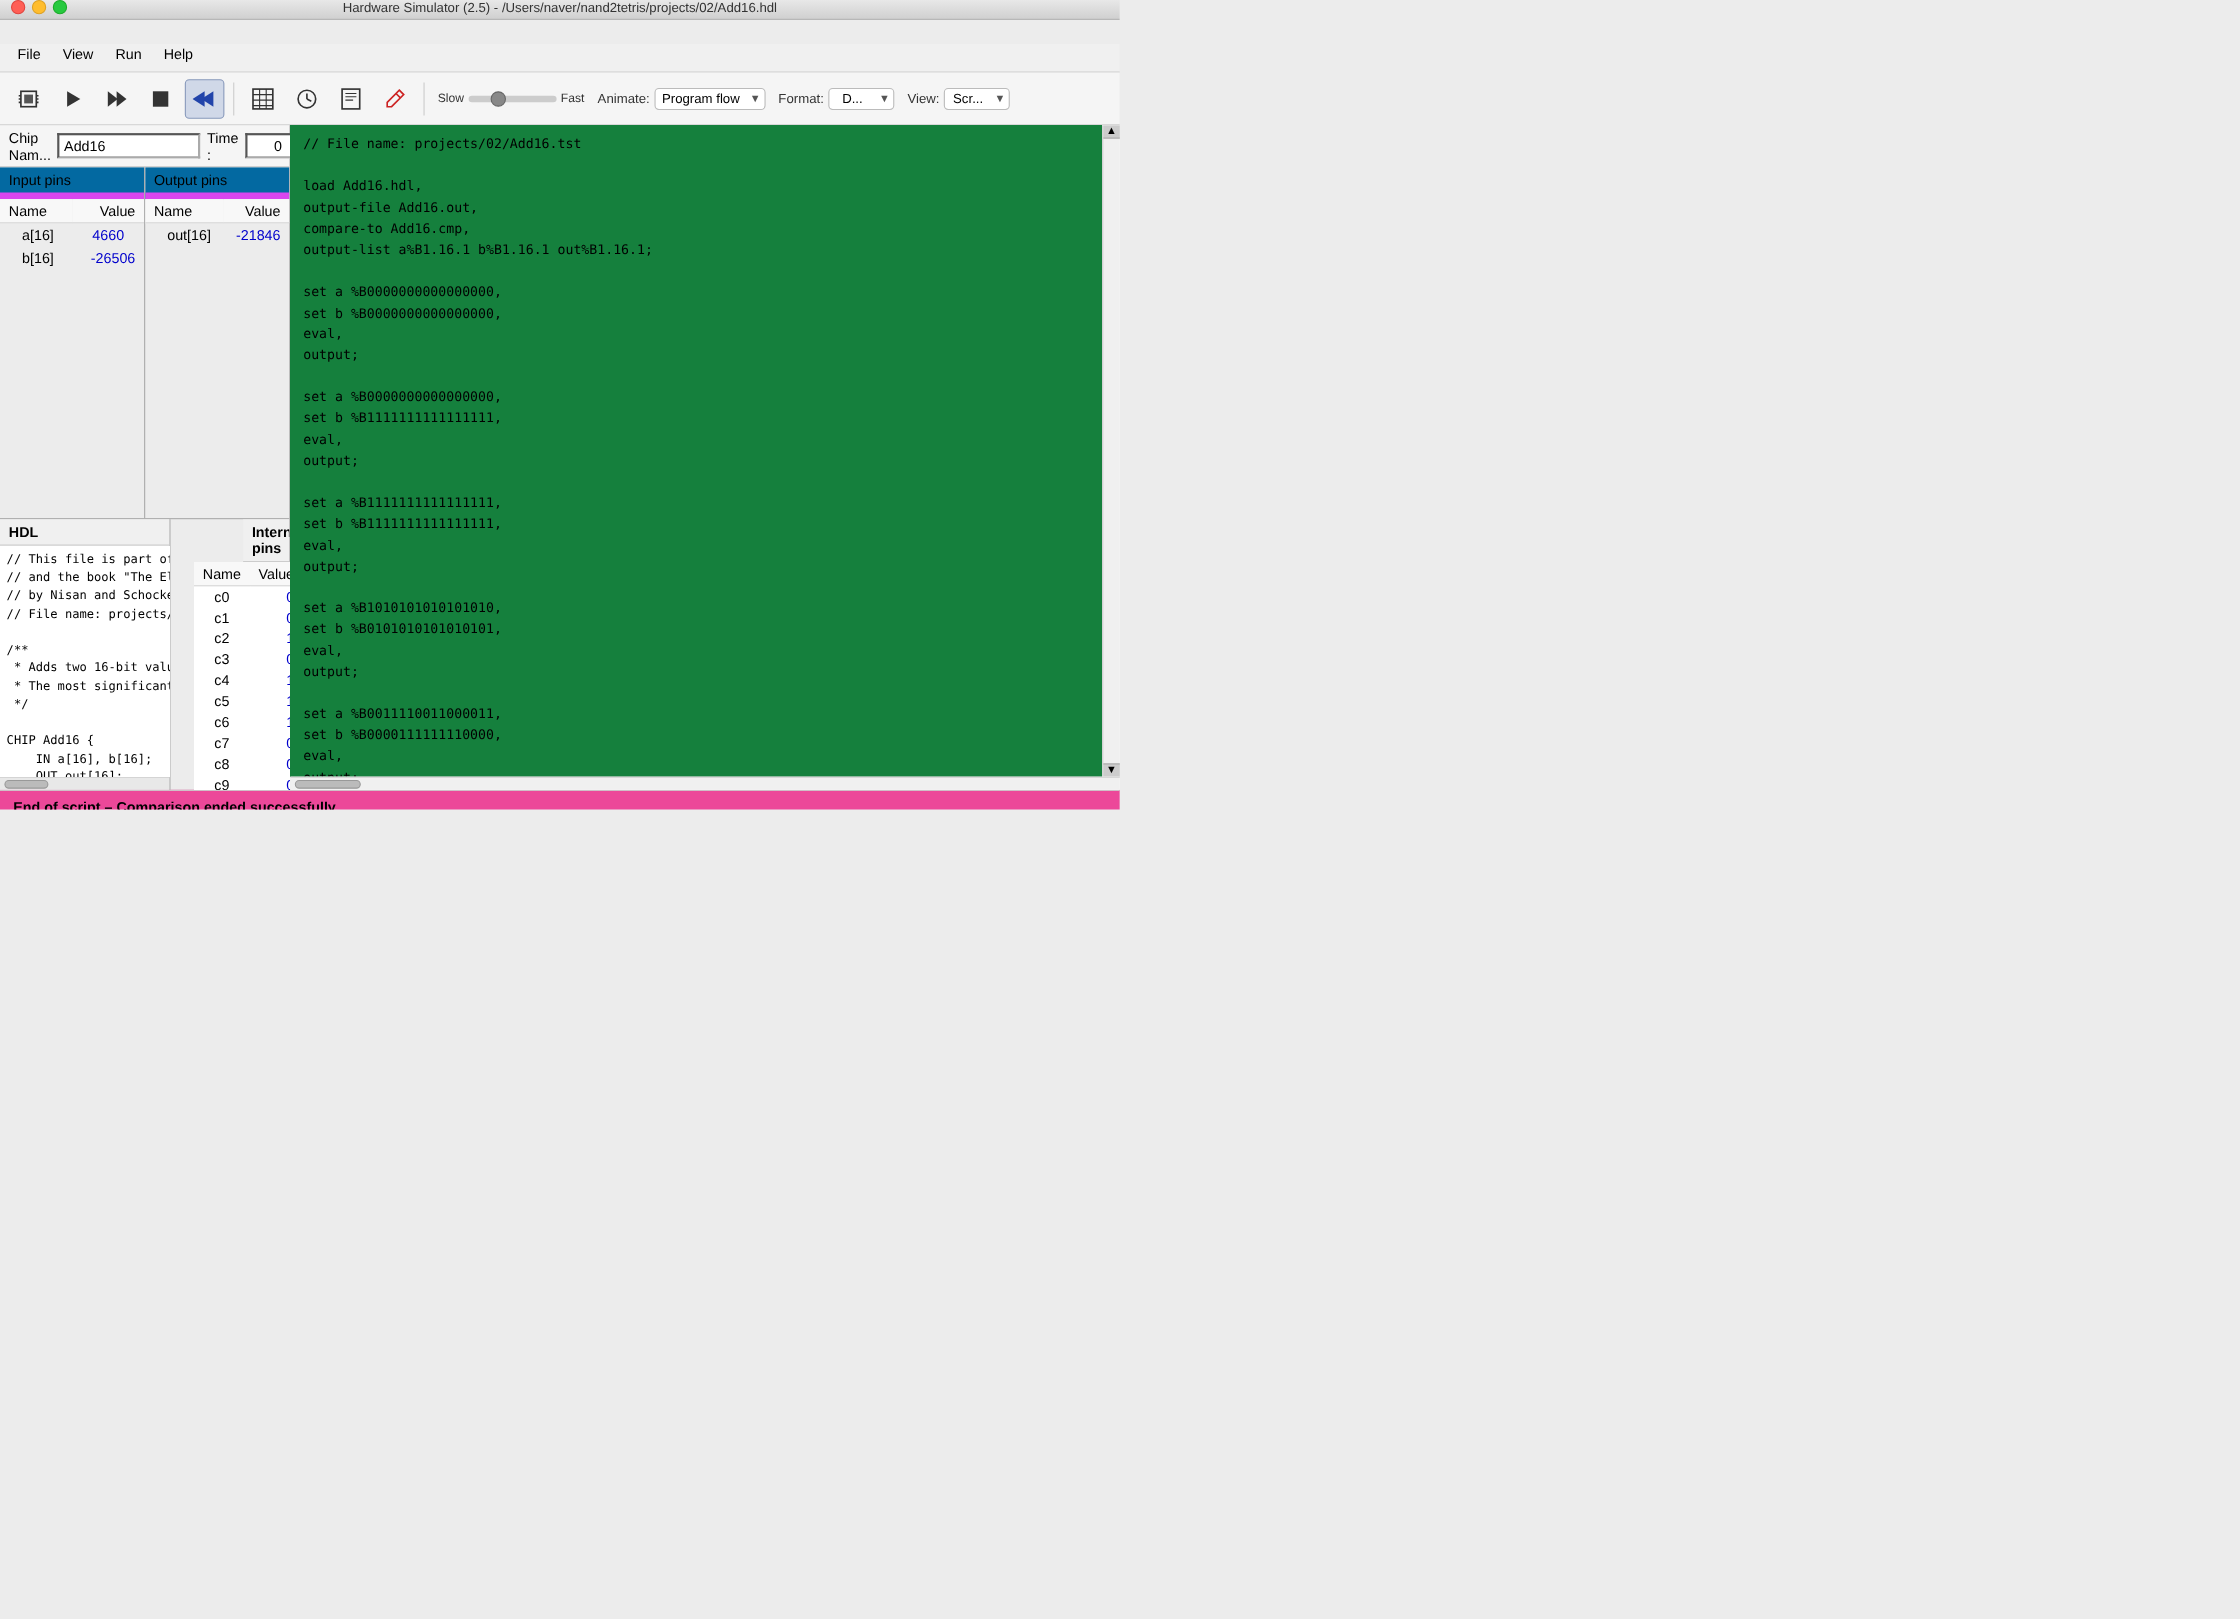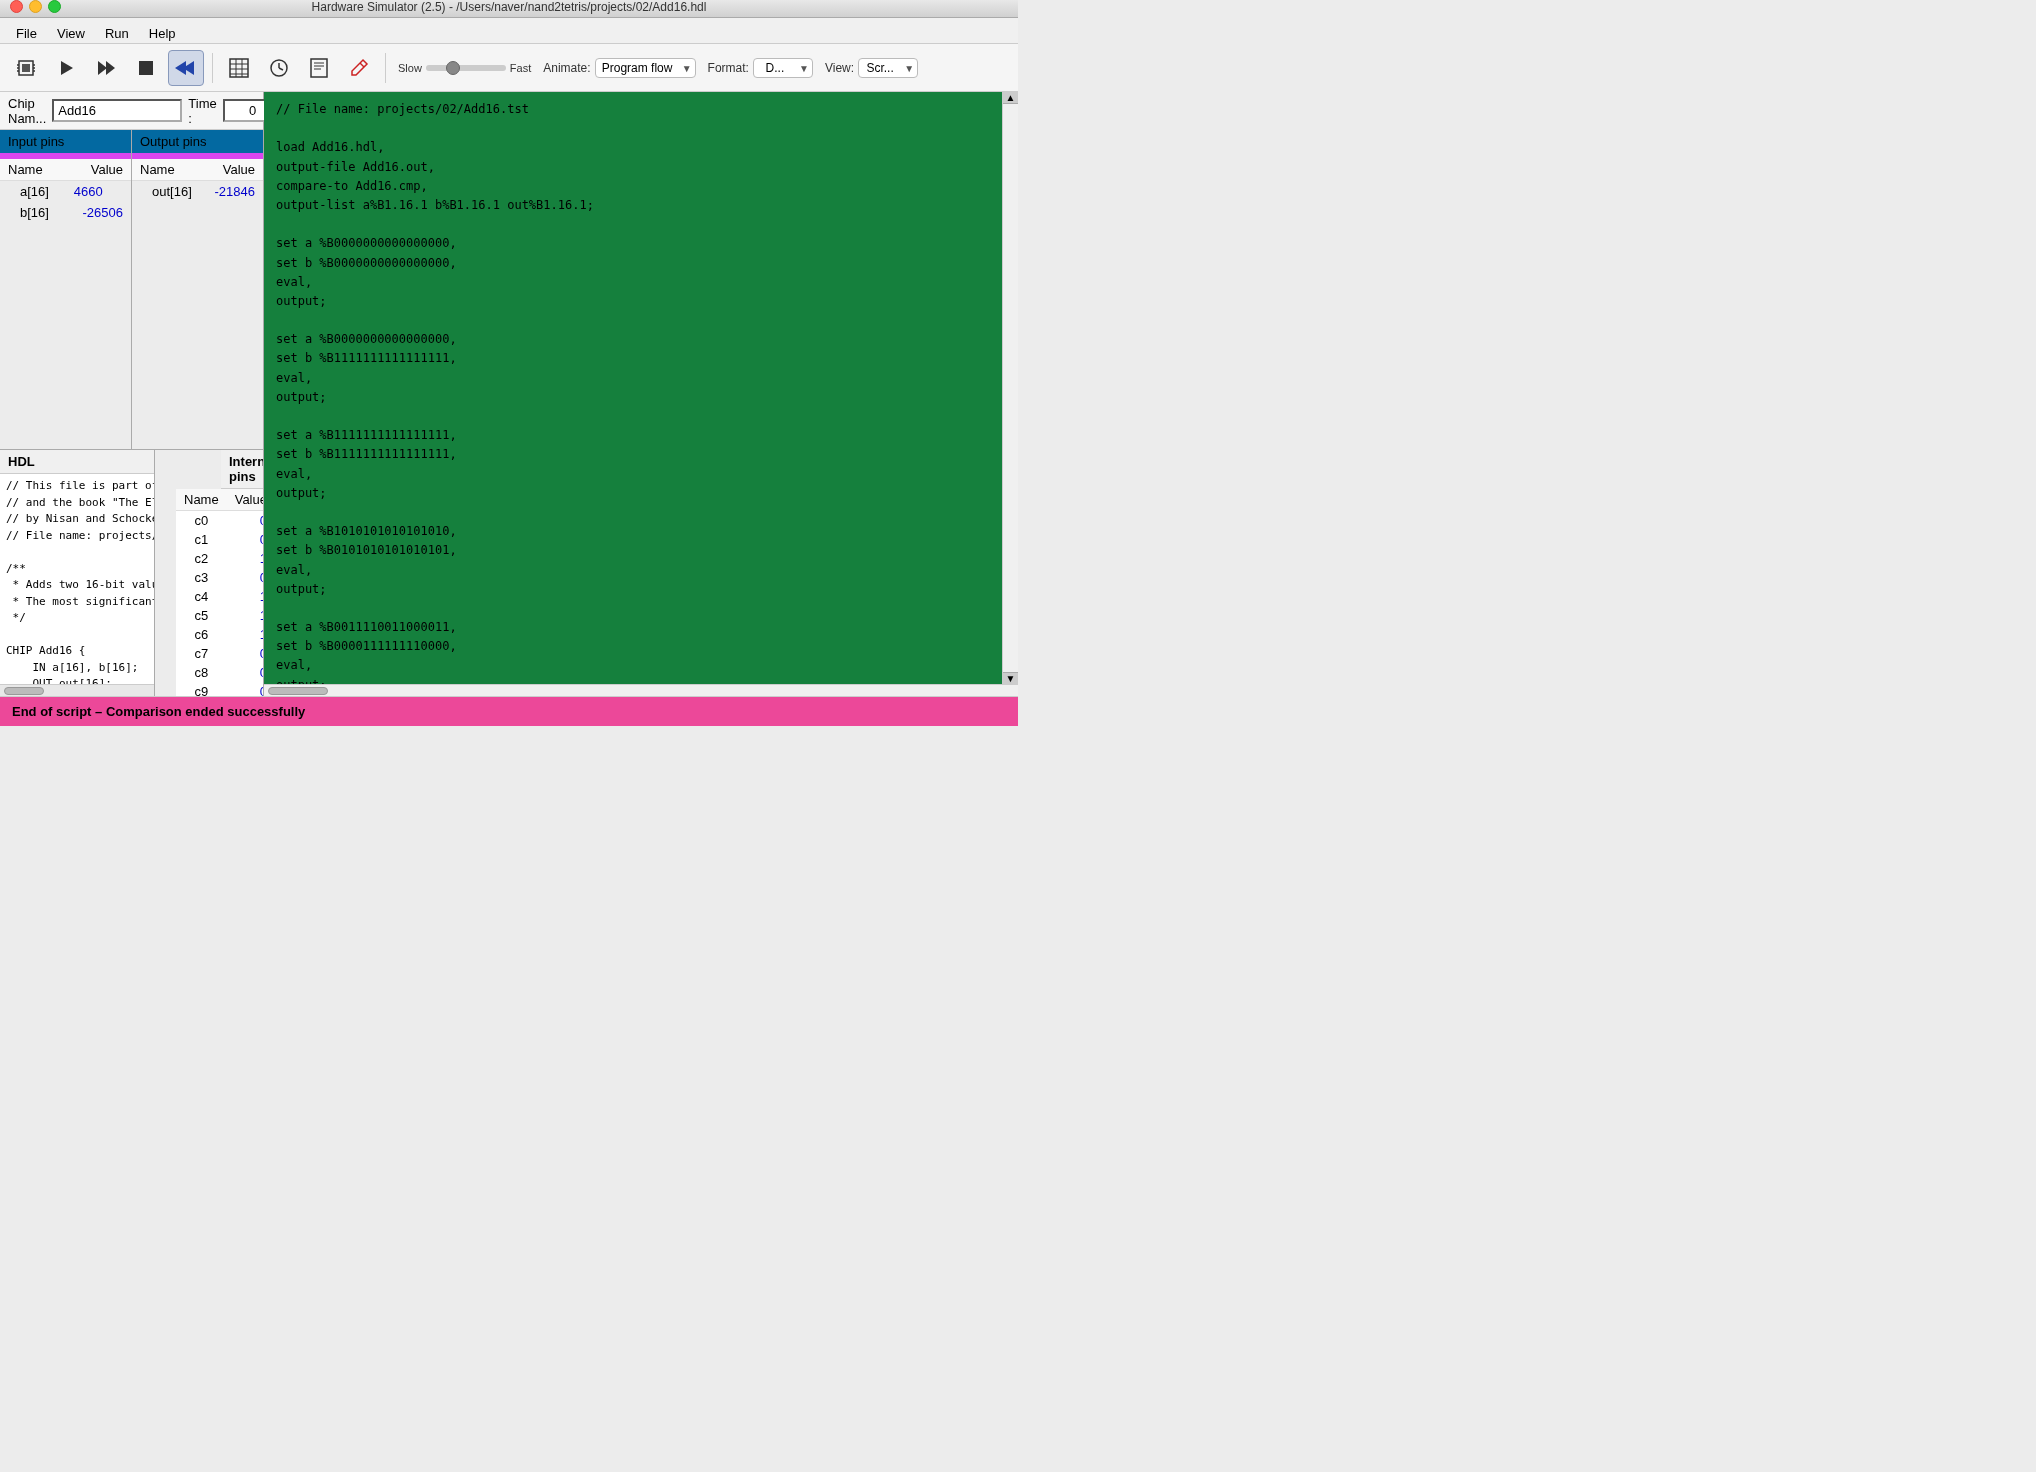--- a/index.html
+++ b/index.html
@@ -42,23 +42,24 @@
       font-size: 12px;
       color: #333;
     }
 
     
     .menu-bar {
       background: #f0f0f0;
       border-bottom: 1px solid #ccc;
       height: 26px;
       display: flex;
-      align-items: flex-end;
+      align-items: flex-start;
       padding: 0 8px;
       gap: 4px;
+      margin-top: 22px;
     }
     .menu-item {
       padding: 2px 8px;
       font-size: 13px;
       cursor: pointer;
       border-radius: 3px;
     }
 
     
     .toolbar {
@@ -526,21 +527,21 @@
         <table class="pins-table">
           <thead>
             <tr>
               <th>Name</th>
               <th style="text-align:right">Value</th>
             </tr>
           </thead>
           <tbody id="input-pins-body">
           <tr>
                 <td style="padding-left:20px">a[16]</td>
-                    <td class="value" style="text-align:left;color:#0000cc">4660</td>
+                    <td class="value" style="text-align:center;color:#0000cc">4660</td>
               </tr>
               <tr>
                 <td style="padding-left:20px">b[16]</td>
                     <td class="value" style="text-align:right;color:#0000cc">-26506</td>
               </tr>
             </tbody>
         </table>
       </div>
 
       <div class="pins-section">

